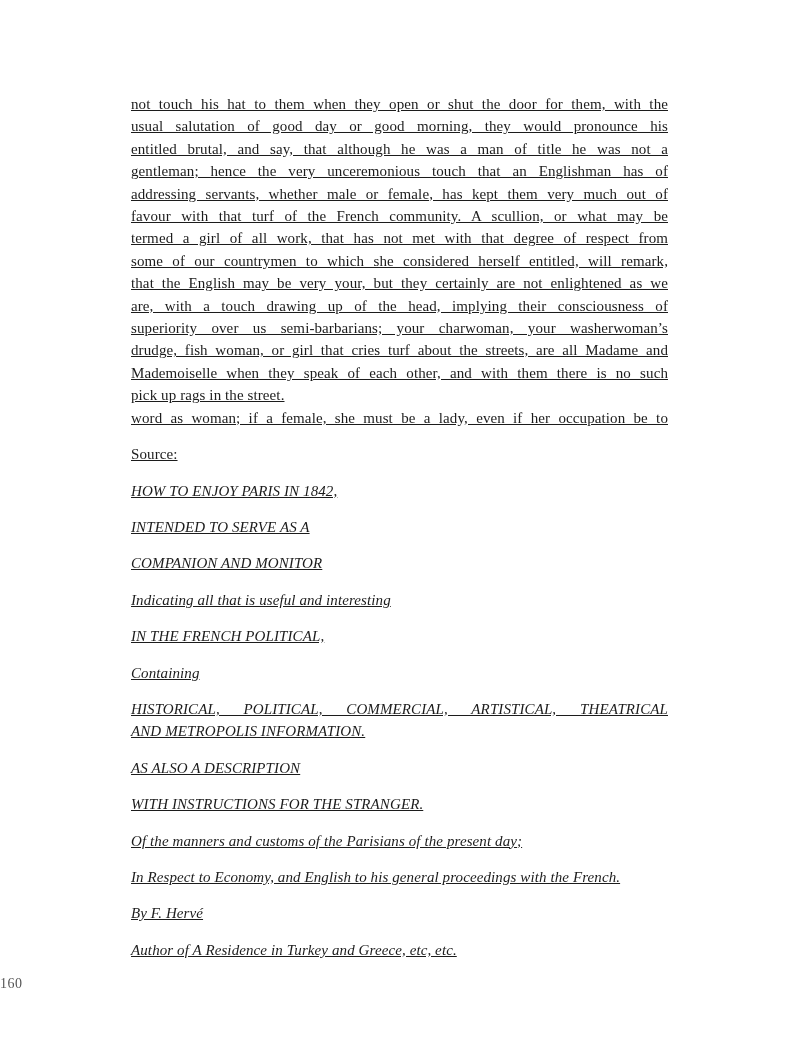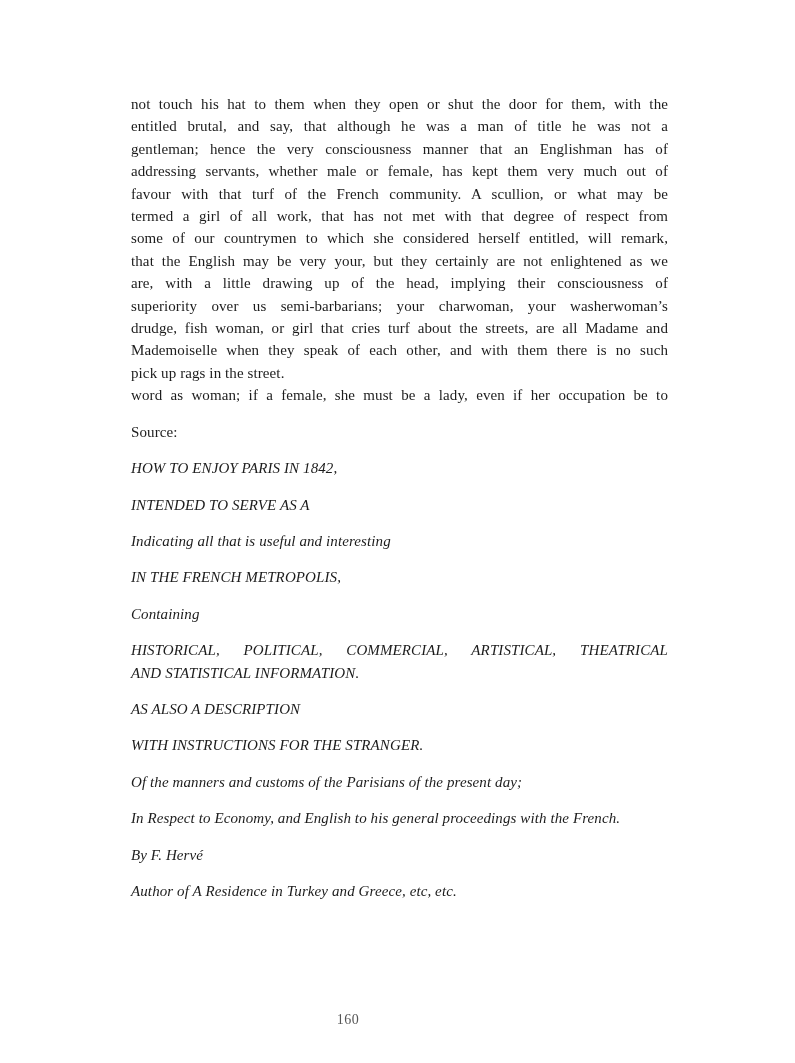--- a/index.html
+++ b/index.html
@@ -32,80 +32,84 @@
     font-size: 15px;
     line-height: 22.4px;
     margin: 0 0 14px 0;
     letter-spacing: 0.1px;
   }
   .block.italic {
     font-style: italic;
   }
   .line {
     min-height: 22.4px;
+    text-decoration: underline;
   }
   .line.just {
     text-align: justify;
     text-align-last: justify;
   }
   .footer {
     position: absolute;
     left: 0;
-    top: 1010px;
+    top: 974px;
     width: 696px;
-    text-align: center;
   }
   .pagenum {
     font-size: 14px;
     color: #565656;
     letter-spacing: 0.5px;
   }
 </style>
 </head>
 <body>
 
 <div class="page">
   <div class="content">
       <div class="block">
         <div class="line just">not touch his hat to them when they open or shut the door for them, with the</div>
+        <div class="line just">usual salutation of good day or good morning, they would pronounce his</div>
         <div class="line just">entitled brutal, and say, that although he was a man of title he was not a</div>
-        <div class="line just">gentleman; hence the very consciousness manner that an Englishman has of</div>
+        <div class="line just">gentleman; hence the very unceremonious touch that an Englishman has of</div>
         <div class="line just">addressing servants, whether male or female, has kept them very much out of</div>
         <div class="line just">favour with that turf of the French community. A scullion, or what may be</div>
         <div class="line just">termed a girl of all work, that has not met with that degree of respect from</div>
         <div class="line just">some of our countrymen to which she considered herself entitled, will remark,</div>
         <div class="line just">that the English may be very your, but they certainly are not enlightened as we</div>
-        <div class="line just">are, with a little drawing up of the head, implying their consciousness of</div>
+        <div class="line just">are, with a touch drawing up of the head, implying their consciousness of</div>
         <div class="line just">superiority over us semi-barbarians; your charwoman, your washerwoman’s</div>
         <div class="line just">drudge, fish woman, or girl that cries turf about the streets, are all Madame and</div>
         <div class="line just">Mademoiselle when they speak of each other, and with them there is no such</div>
         <div class="line">pick up rags in the street.</div>
         <div class="line just">word as woman; if a female, she must be a lady, even if her occupation be to</div>
       </div>
       <div class="block">
         <div class="line">Source:</div>
       </div>
       <div class="block italic">
         <div class="line">HOW TO ENJOY PARIS IN 1842,</div>
       </div>
       <div class="block italic">
         <div class="line">INTENDED TO SERVE AS A</div>
       </div>
       <div class="block italic">
+        <div class="line">COMPANION AND MONITOR</div>
+      </div>
+      <div class="block italic">
         <div class="line">Indicating all that is useful and interesting</div>
       </div>
       <div class="block italic">
-        <div class="line">IN THE FRENCH METROPOLIS,</div>
+        <div class="line">IN THE FRENCH POLITICAL,</div>
       </div>
       <div class="block italic">
         <div class="line">Containing</div>
       </div>
       <div class="block italic">
         <div class="line just">HISTORICAL, POLITICAL, COMMERCIAL, ARTISTICAL, THEATRICAL</div>
-        <div class="line">AND STATISTICAL INFORMATION.</div>
+        <div class="line">AND METROPOLIS INFORMATION.</div>
       </div>
       <div class="block italic">
         <div class="line">AS ALSO A DESCRIPTION</div>
       </div>
       <div class="block italic">
         <div class="line">WITH INSTRUCTIONS FOR THE STRANGER.</div>
       </div>
       <div class="block italic">
         <div class="line">Of the manners and customs of the Parisians of the present day;</div>
       </div>

